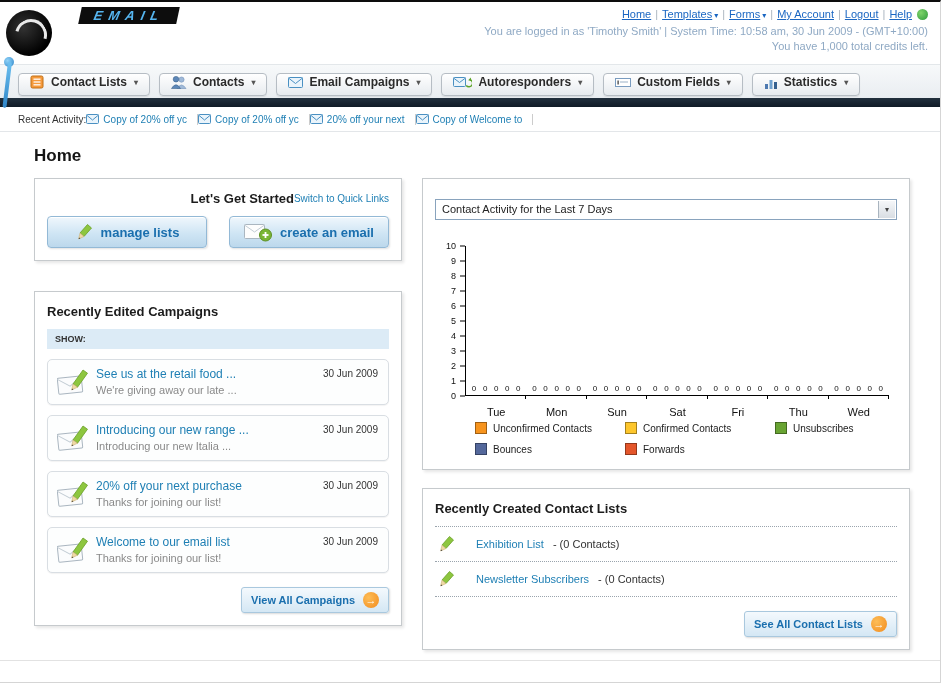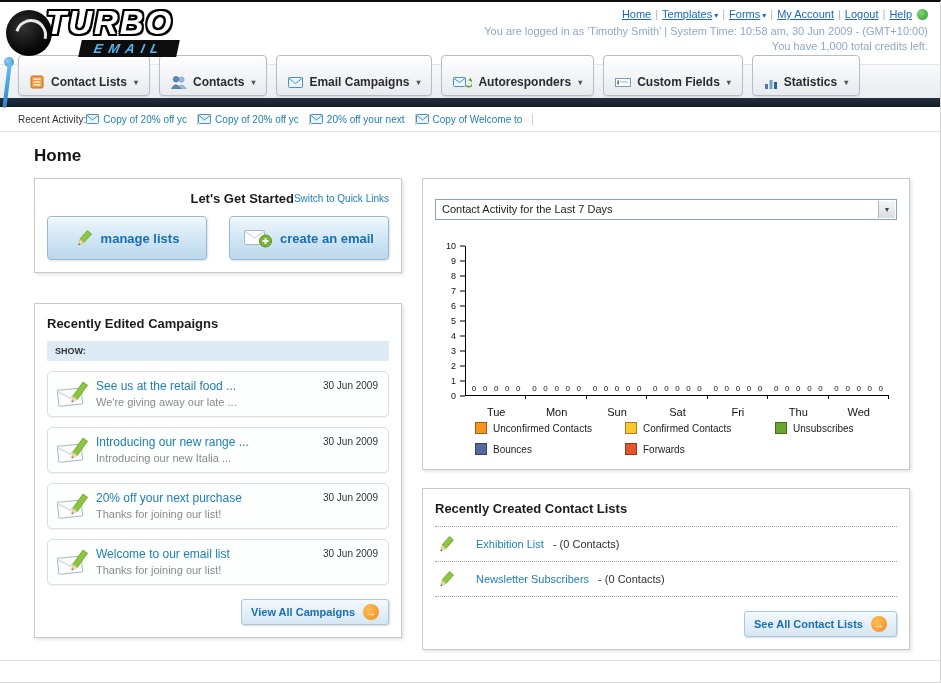--- a/index.html
+++ b/index.html
@@ -34,21 +34,21 @@
   .sep { color:#aab4bf; margin:0 4px; }
   .caret { font-size:8px; color:#1a66c2; text-decoration:none; display:inline-block; margin-left:2px; }
   .green-dot { display:inline-block; width:11px; height:11px; border-radius:50%;
            background:radial-gradient(circle at 35% 35%, #7fd46a, #2e9a3c); margin-left:5px; vertical-align:-2px; }
   .login-info { color:#8fa9c4; margin-top:5px; }
   .credits { color:#8fa9c4; margin-top:3px; }
 
   
   .tabbar { display:flex; gap:9px; align-items:flex-end; height:34px; padding:0 10px 2px 18px;
             background:linear-gradient(#f7f9fa,#e9edf1); border-top:1px solid #e3e7ea; }
-  .tab { display:flex; align-items:center; gap:6px; padding:19px 11px 6px;
+  .tab { display:flex; align-items:center; gap:6px; padding:1px 11px 6px;
          background:linear-gradient(#ffffff,#e7ebef); border:1px solid #b6bdc4; border-radius:4px;
          font-size:12px; font-weight:bold; color:#2b2b2b; cursor:pointer; box-shadow:0 1px 1px rgba(0,0,0,0.08); }
   .tab .icon { display:inline-flex; }
   .caret2 { font-size:8px; color:#555; margin-left:1px; }
   .navybar { height:9px; background:linear-gradient(#22303e,#101b26); }
 
   
   .activity { display:flex; align-items:center; height:25px; padding-left:18px; font-size:10px;
               color:#444; background:#fff; border-bottom:1px solid #e3e6e9; }
   .activity-label { color:#333; }
@@ -62,21 +62,21 @@
   .columns { display:flex; gap:20px; align-items:flex-start; }
   .left-col { width:368px; flex:none; }
   .right-col { flex:1; min-width:0; }
   .panel { background:#fff; border:1px solid #c6cacd; box-shadow:2px 2px 3px rgba(0,0,0,0.10); padding:12px; }
 
   
   .gs-header { display:flex; justify-content:flex-end; align-items:center; }
   .panel-title { font-size:13px; font-weight:bold; color:#1c1c1c; }
   .quick-link { font-size:10px; color:#1e7fb4; text-decoration:none; cursor:pointer; }
   .gs-buttons { display:flex; gap:22px; margin-top:10px; }
-  .big-btn { flex:1; display:flex; align-items:center; justify-content:center; gap:8px; height:44px;
+  .big-btn { flex:1; display:flex; align-items:center; justify-content:center; gap:8px; height:32px;
              background:linear-gradient(#f0f7fc,#cfe5f4 55%,#bcd8ec); border:1px solid #93b9d6; border-radius:4px;
              font-family:inherit; font-size:13px; font-weight:bold; color:#1a6fae; cursor:pointer;
              box-shadow:inset 0 1px 0 #fff, 1px 1px 2px rgba(0,0,0,0.12); }
 
   
   .campaigns { margin-top:30px; }
   .filter-bar { display:flex; align-items:center; gap:12px; margin-top:10px; padding:5px 8px;
                 background:#dcebf6; font-size:10px; }
   .show-label { font-weight:bold; color:#333; font-size:9px; }
   .filter-link { color:#1e7fb4; text-decoration:none; cursor:pointer; }
@@ -133,21 +133,20 @@
 </style>
 </head>
 <body>
 
 <div class="page">
 
   <div class="header">
     <div class="logo">
       <span class="gauge"></span>
       <div class="logo-main">
-        <div class="turbo-text">TURBO</div>
         <div class="email-bar">EMAIL</div>
       </div>
     </div>
     <span class="logo-needle-dot"></span>
     <span class="logo-needle"></span>
 
     <div class="header-right">
       <div class="top-links"><a href="#">Home</a><span class="sep">|</span><a href="#">Templates<span class="caret">▾</span></a><span class="sep">|</span><a href="#">Forms<span class="caret">▾</span></a><span class="sep">|</span><a href="#">My Account</a><span class="sep">|</span><a href="#">Logout</a><span class="sep">|</span><a href="#">Help</a><span class="green-dot"></span></div>
       <div class="login-info">You are logged in as 'Timothy Smith' | System Time: 10:58 am, 30 Jun 2009 - (GMT+10:00)</div>
       <div class="credits">You have 1,000 total credits left.</div>

